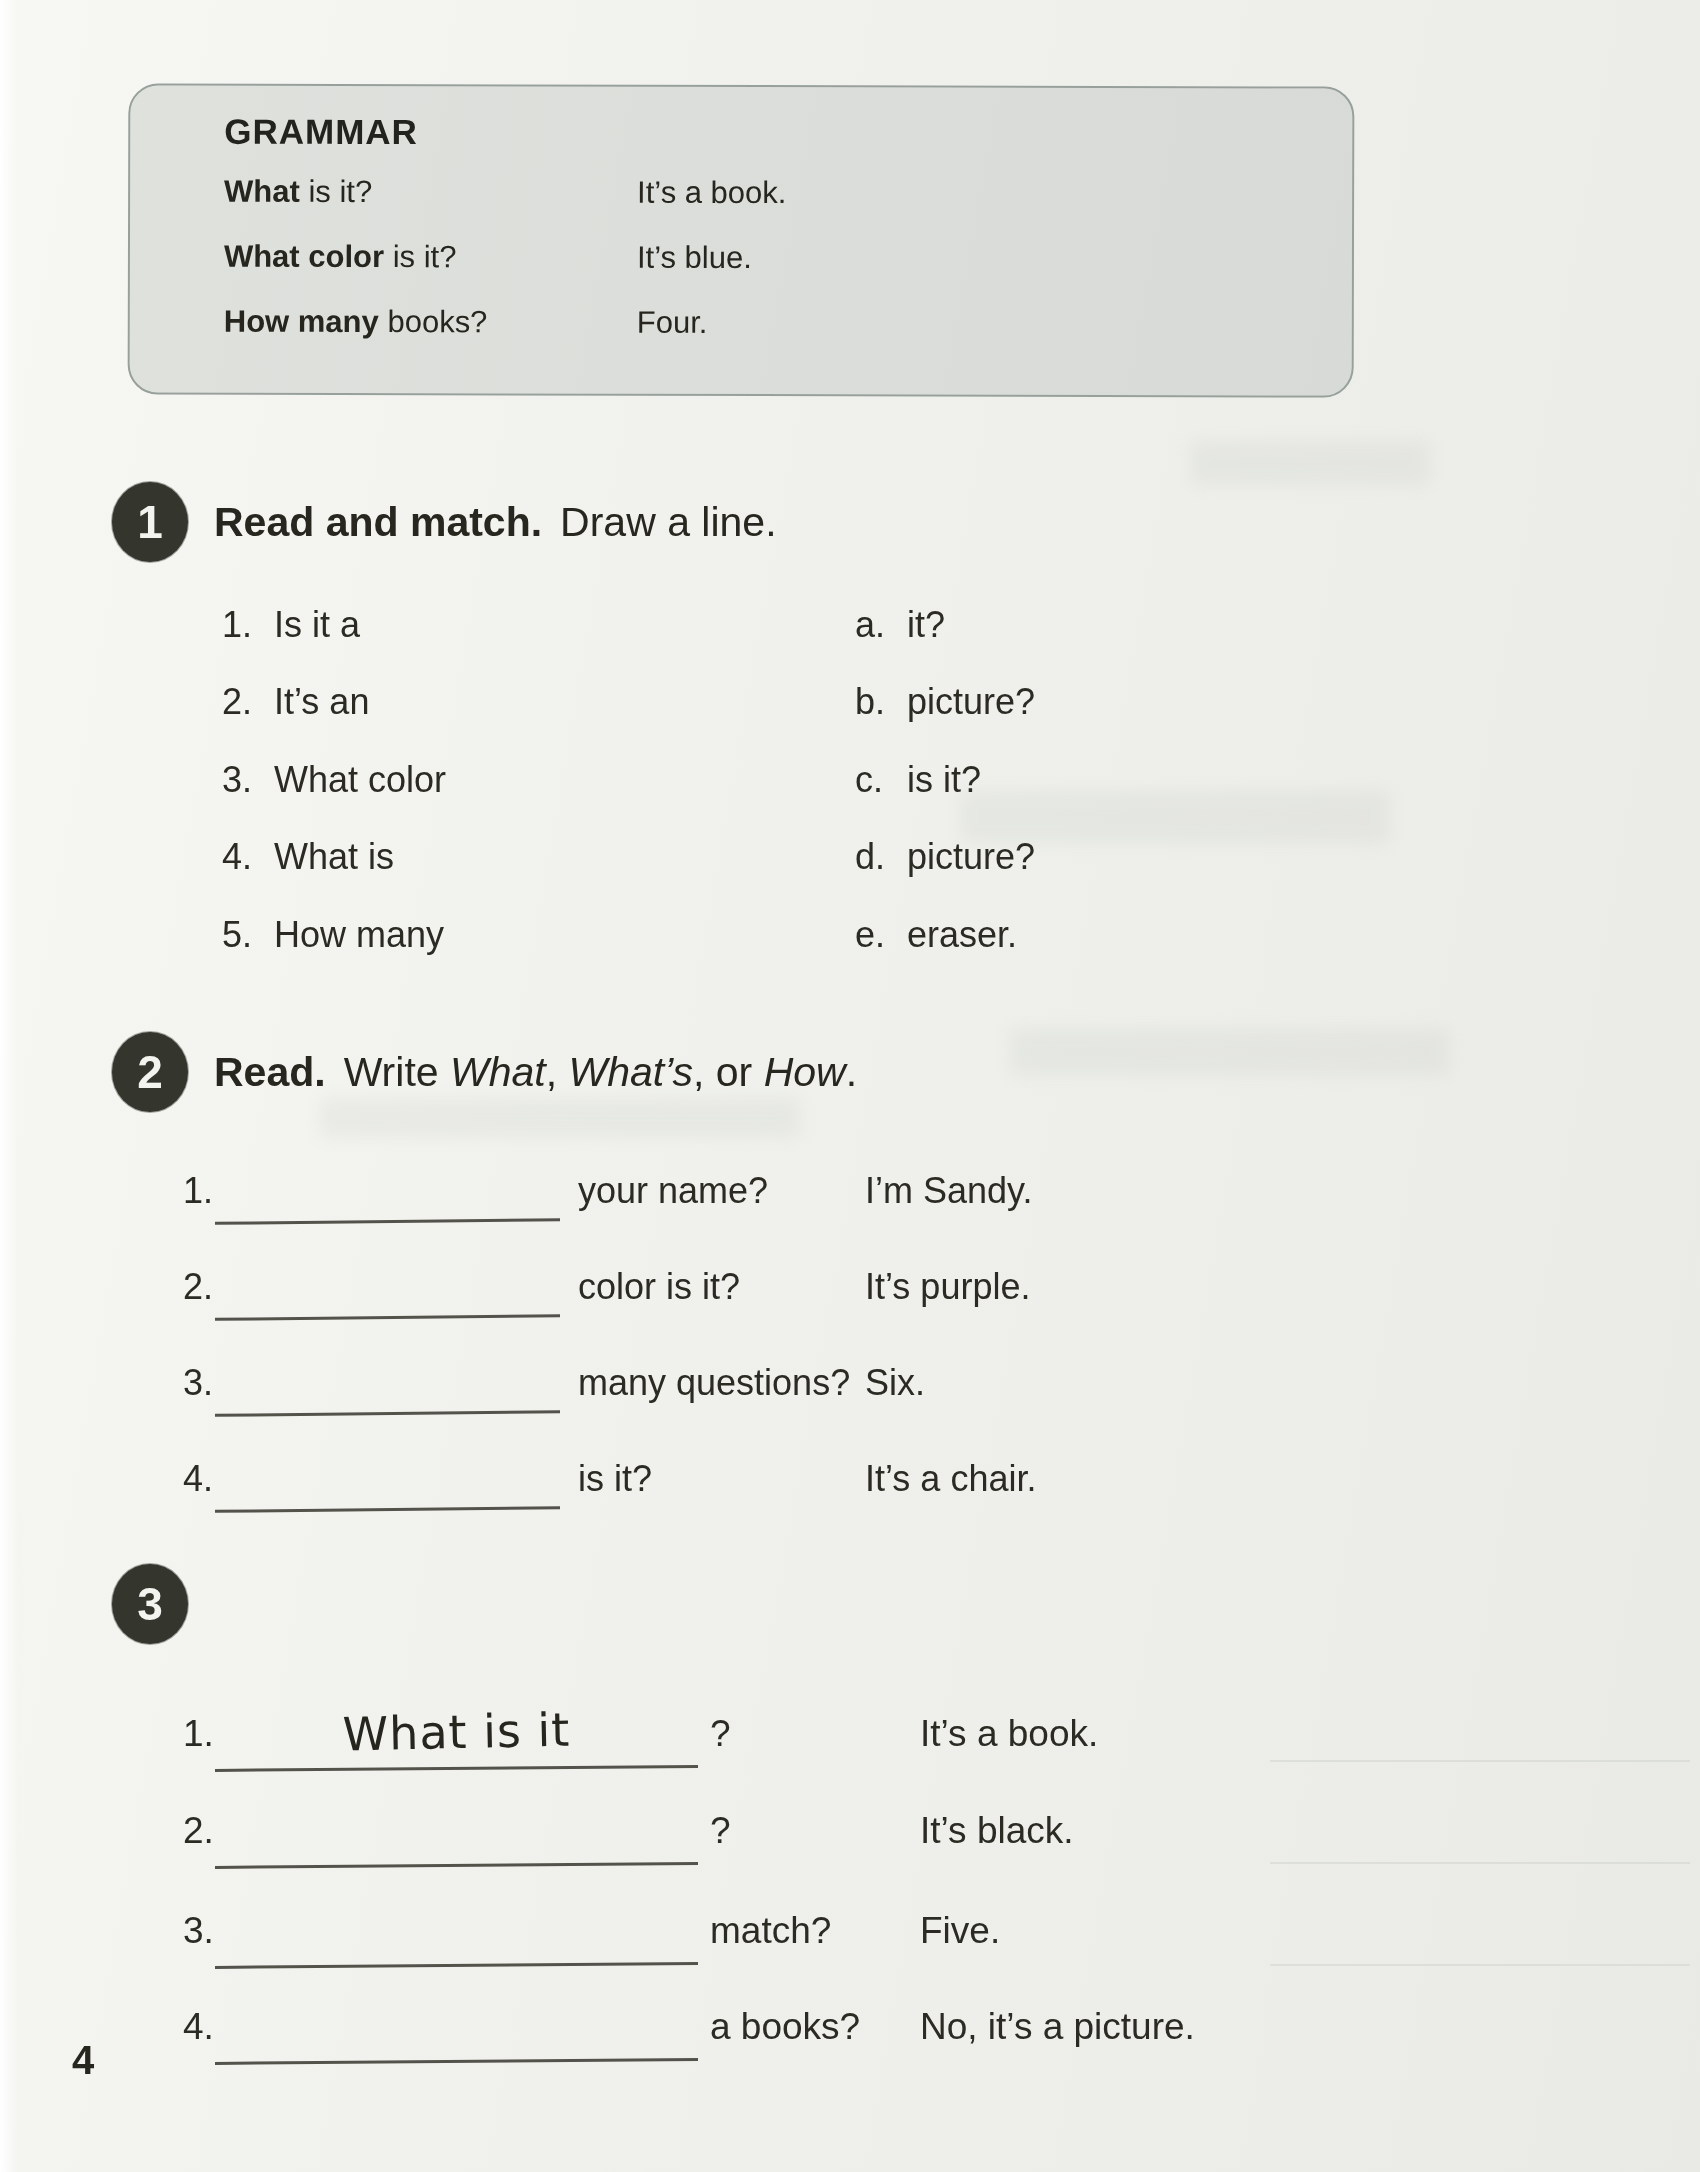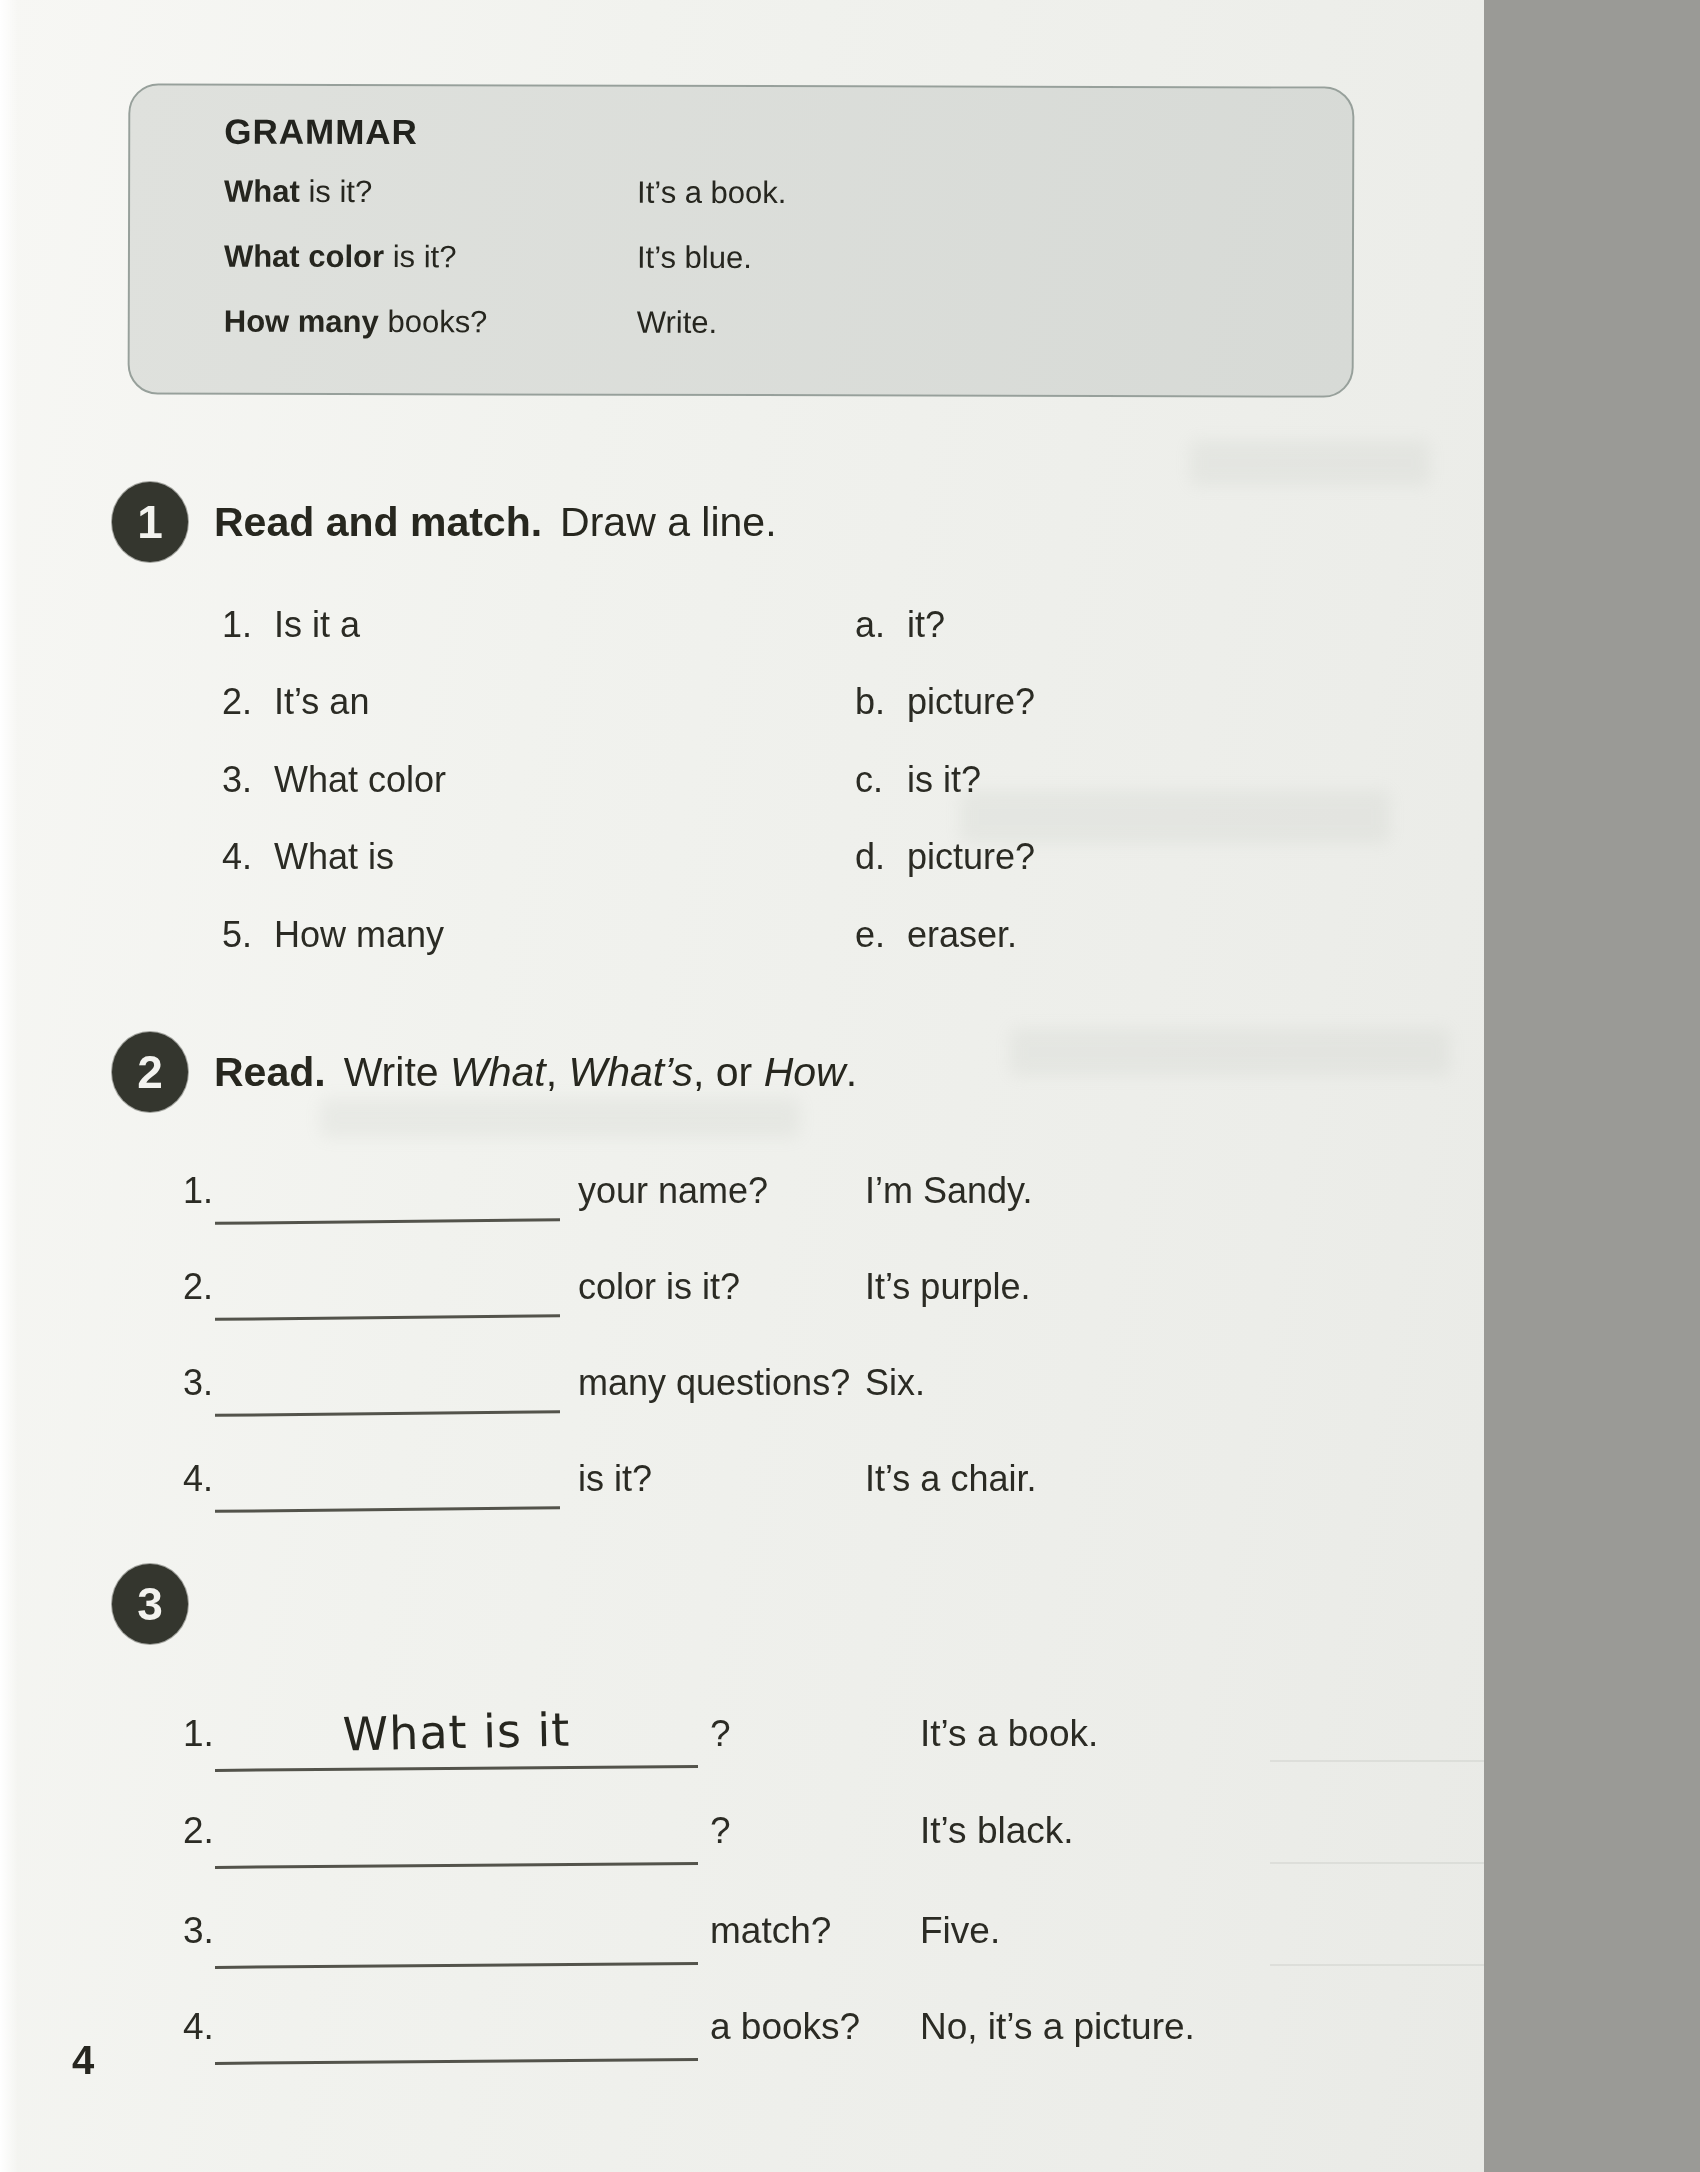--- a/index.html
+++ b/index.html
@@ -1,17 +1,17 @@
 <!DOCTYPE html>
 <html><head>
 <meta charset="utf-8">
 <style>
   html,body{margin:0;padding:0;background:#9a9a96;}
   .page{
-    position:relative;width:1484px;height:2172px;overflow:hidden;
+    position:relative;width:1700px;height:2172px;overflow:hidden;
     background:linear-gradient(100deg,#f7f7f4 0%,#f1f2ee 35%,#ecede9 80%,#e9eae6 100%);
     font-family:"Liberation Sans",sans-serif;color:#2e2e28;
   }
   .page::before{content:"";position:absolute;left:0;top:0;width:18px;height:100%;
     background:linear-gradient(90deg,#ffffff,rgba(255,255,255,0));z-index:5;}
 
   
   .grammar-box{position:absolute;left:128px;top:85px;width:1222px;height:307px;
     background:linear-gradient(100deg,#dfe1dd,#d7dad6);
     border:2px solid #97a09b;border-radius:30px;transform:rotate(.15deg);}
@@ -79,21 +79,21 @@
     <div class="gb-row" style="top:88px">
       <span class="gb-q"><b>What</b><span> is it?</span></span>
       <span class="gb-a">It’s a book.</span>
     </div>
     <div class="gb-row" style="top:153px">
       <span class="gb-q"><b>What color</b><span> is it?</span></span>
       <span class="gb-a">It’s blue.</span>
     </div>
     <div class="gb-row" style="top:218px">
       <span class="gb-q"><b>How many</b><span> books?</span></span>
-      <span class="gb-a">Write.</span>
+      <span class="gb-a">Four.</span>
     </div>
   </div>
 
   <div class="ex-header" style="top:482px">
     <div class="badge">1</div>
     <div class="ex-title">
       <span class="tb">Read and match.</span>
       <span>Draw a line.</span>
     </div>
   </div>

